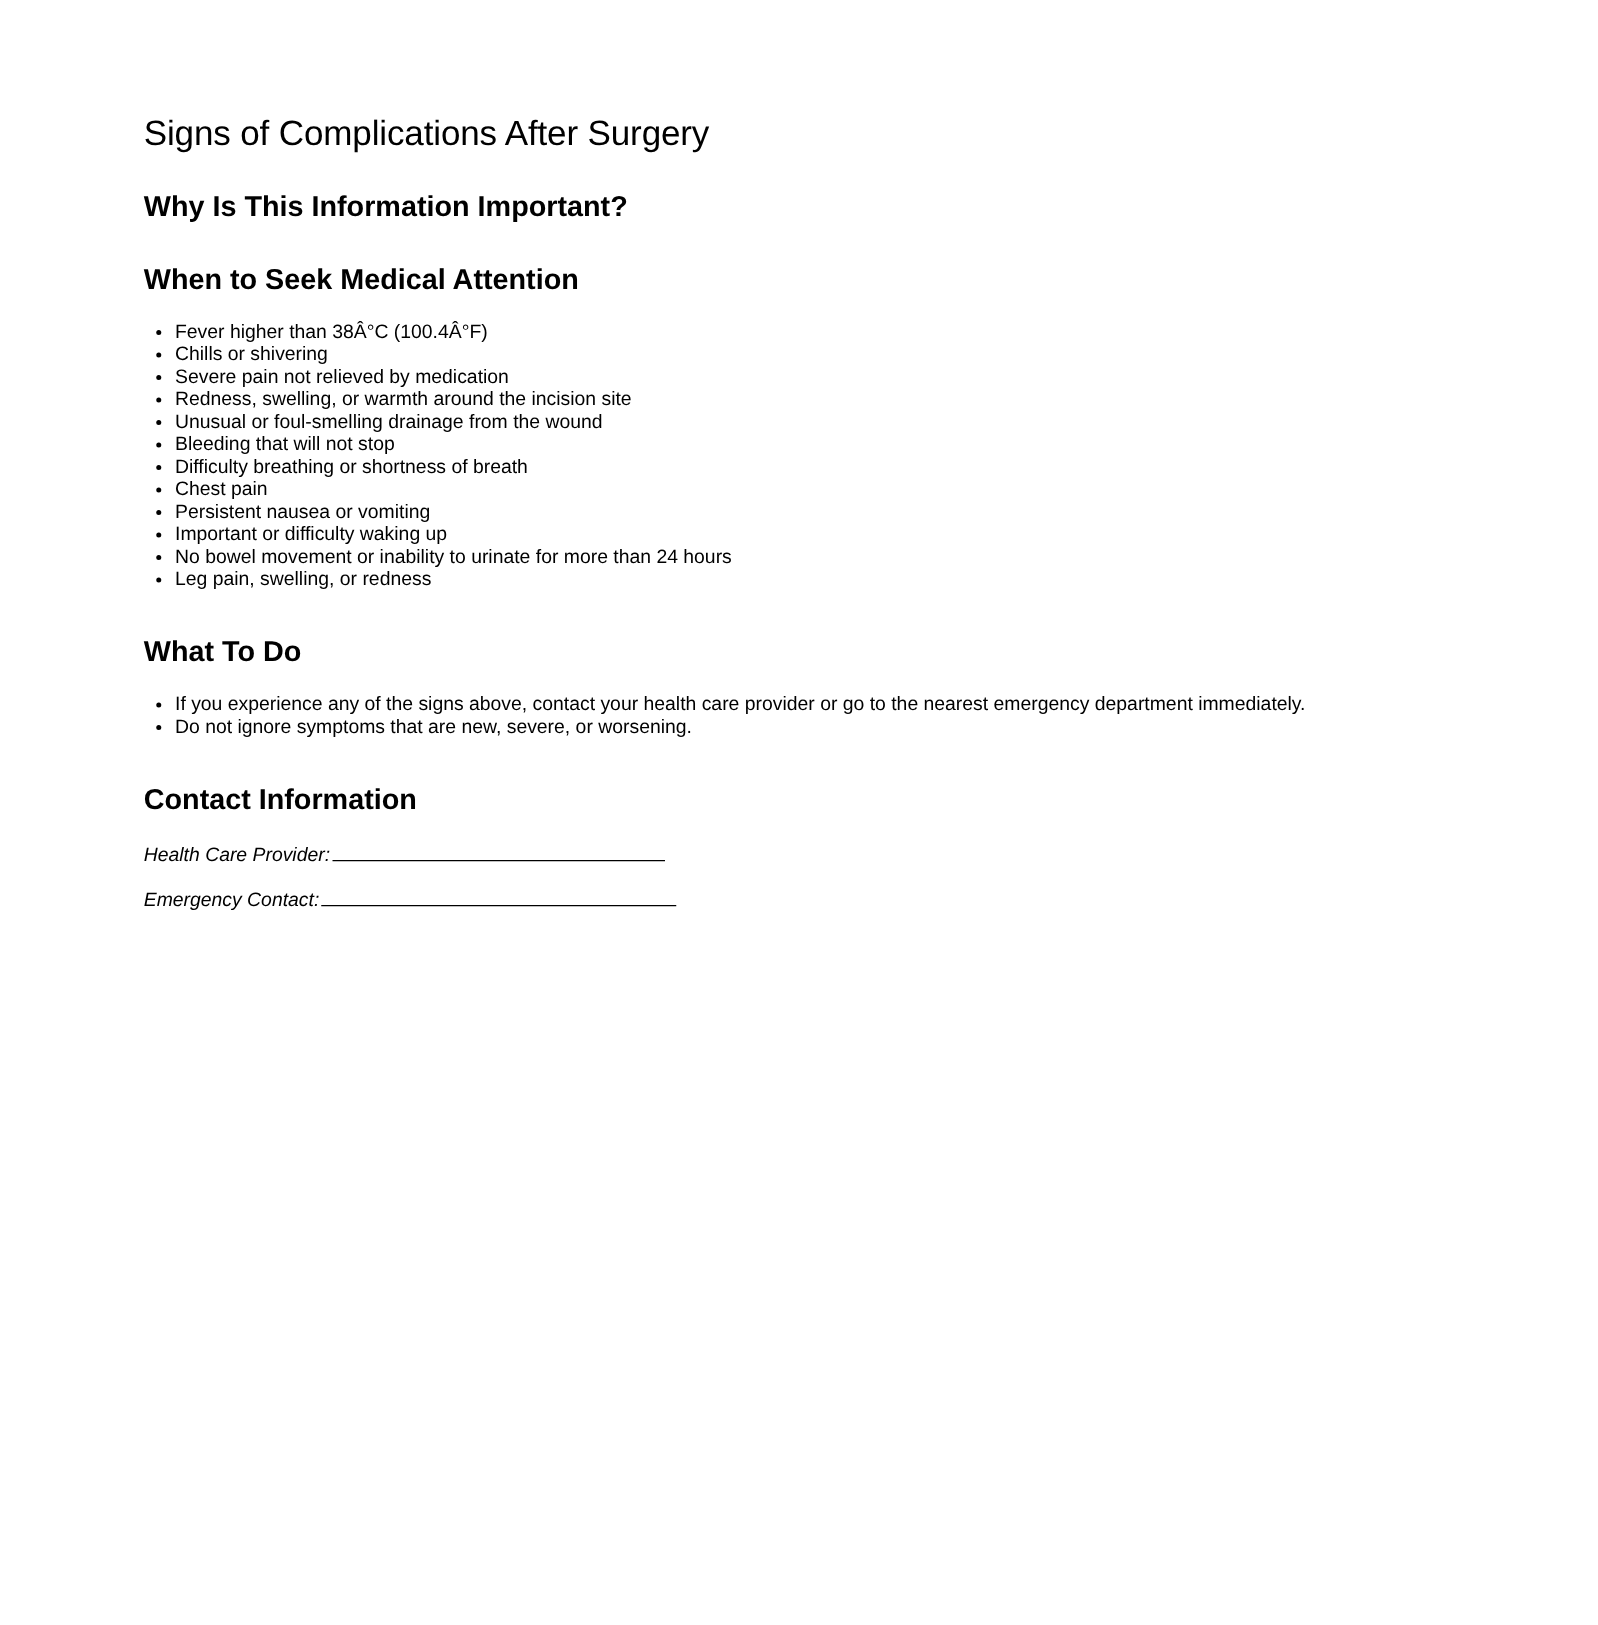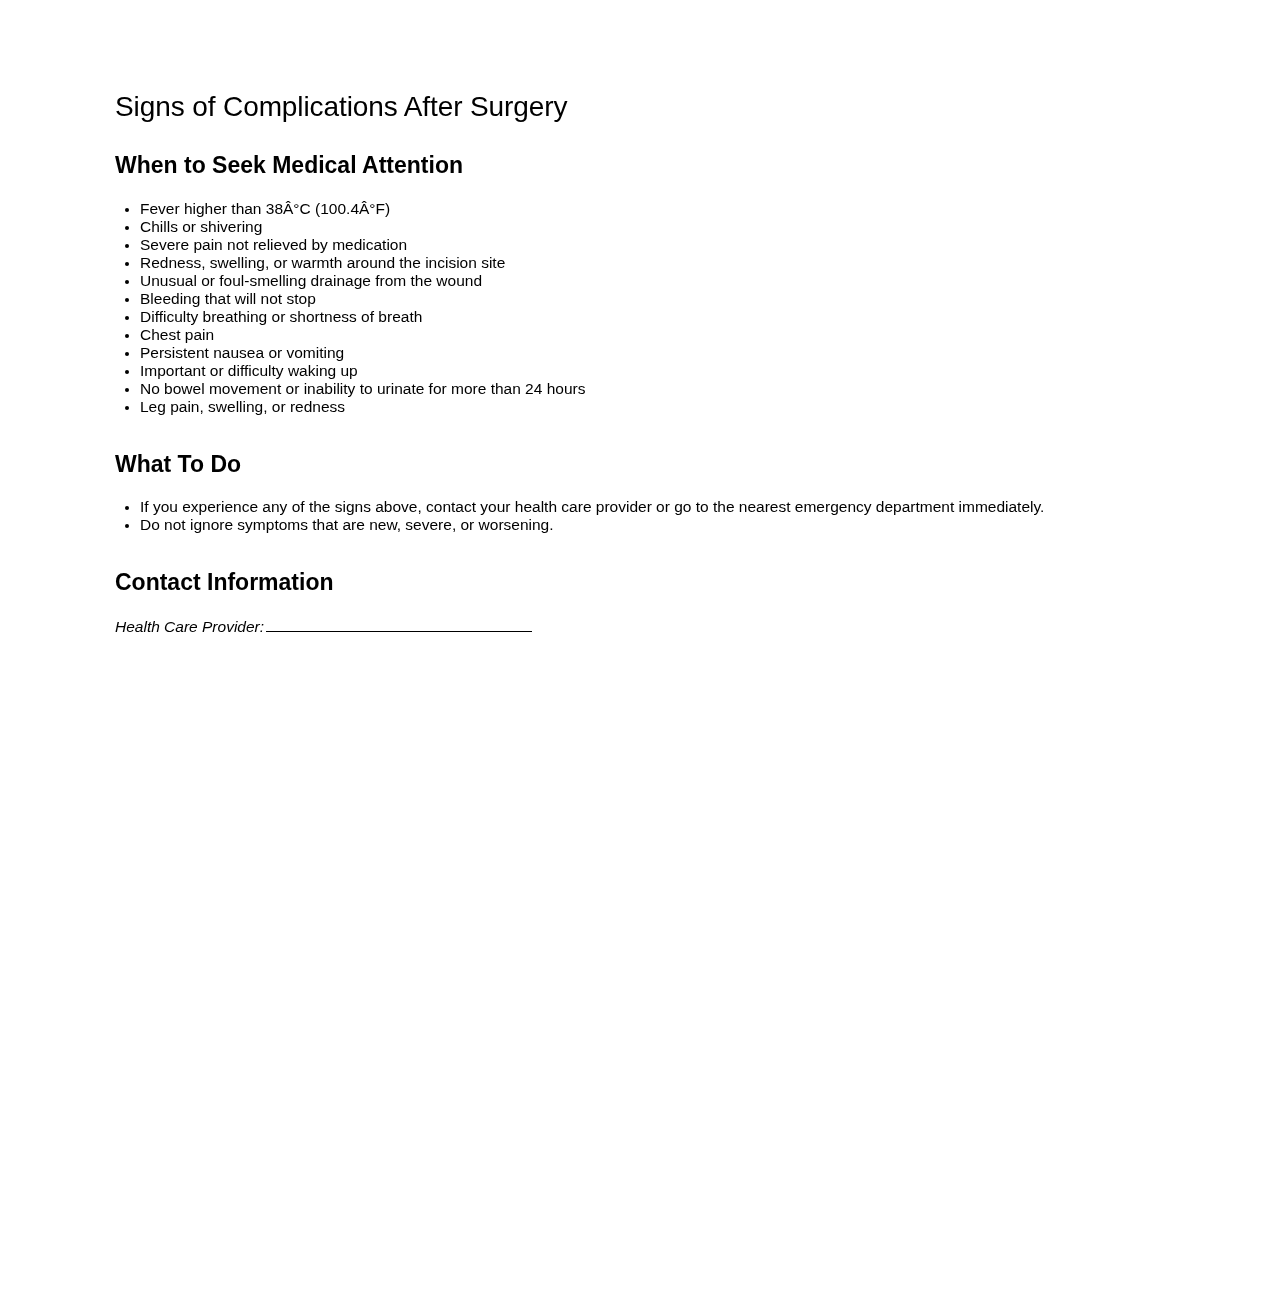--- a/index.html
+++ b/index.html
@@ -77,20 +77,21 @@
   .fill-line.provider { width: 266px; }
   .fill-line.emergency { width: 284px; }
 </style>
 </head>
 <body>
 
 <div class="page">
 
   <h1 class="doc-title">Signs of Complications After Surgery</h1>
 
+  <h2 class="section-title">Why Is This Information Important?</h2>
 
 
   <h2 class="section-title">When to Seek Medical Attention</h2>
 
   <ul class="bullet-list">
     <li>Fever higher than 38Â°C (100.4Â°F)</li>
     <li>Chills or shivering</li>
     <li>Severe pain not relieved by medication</li>
     <li>Redness, swelling, or warmth around the incision site</li>
     <li>Unusual or foul-smelling drainage from the wound</li>
@@ -109,15 +110,18 @@
     <li>If you experience any of the signs above, contact your health care provider or go to the nearest emergency department immediately.</li>
     <li>Do not ignore symptoms that are new, severe, or worsening.</li>
   </ul>
 
   <h2 class="section-title tight">Contact Information</h2>
 
   <div class="contact-block">
     <div class="contact-row">
       <span>Health Care Provider:</span><span class="fill-line provider"></span>
     </div>
+    <div class="contact-row">
+      <span>Emergency Contact:</span><span class="fill-line emergency"></span>
+    </div>
   </div>
 
 </div>
 
 </body></html>

